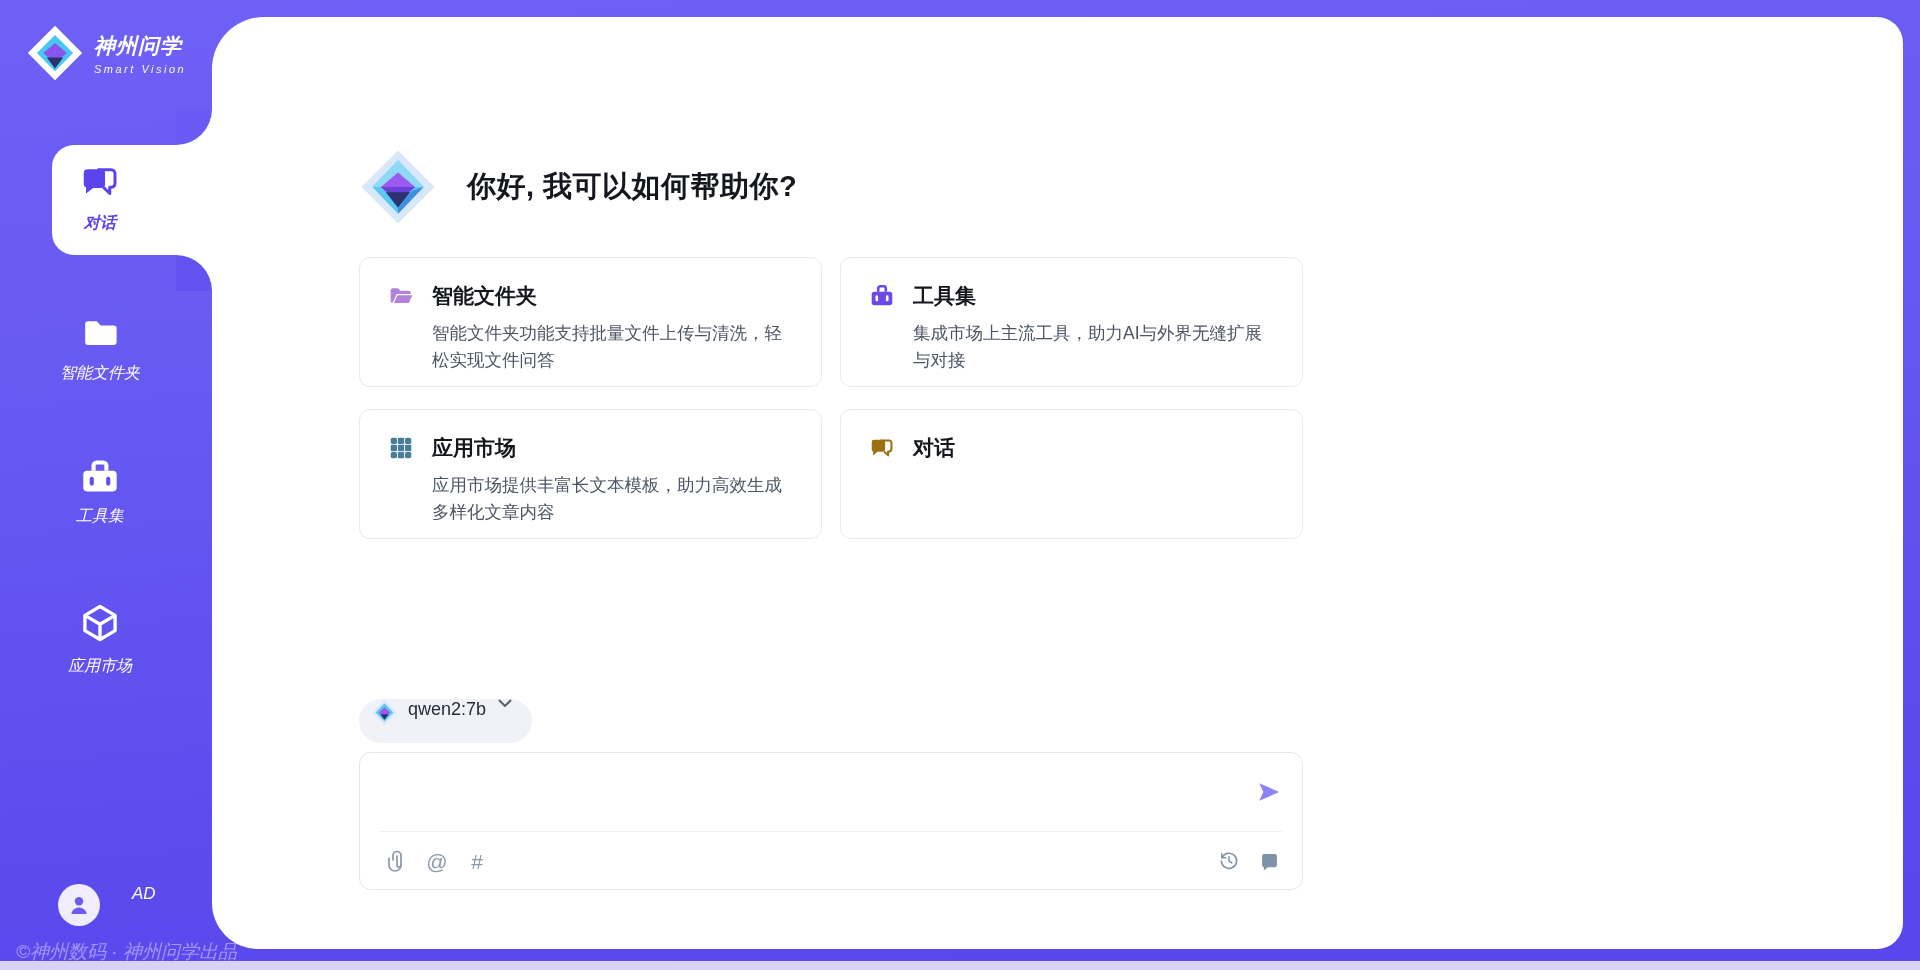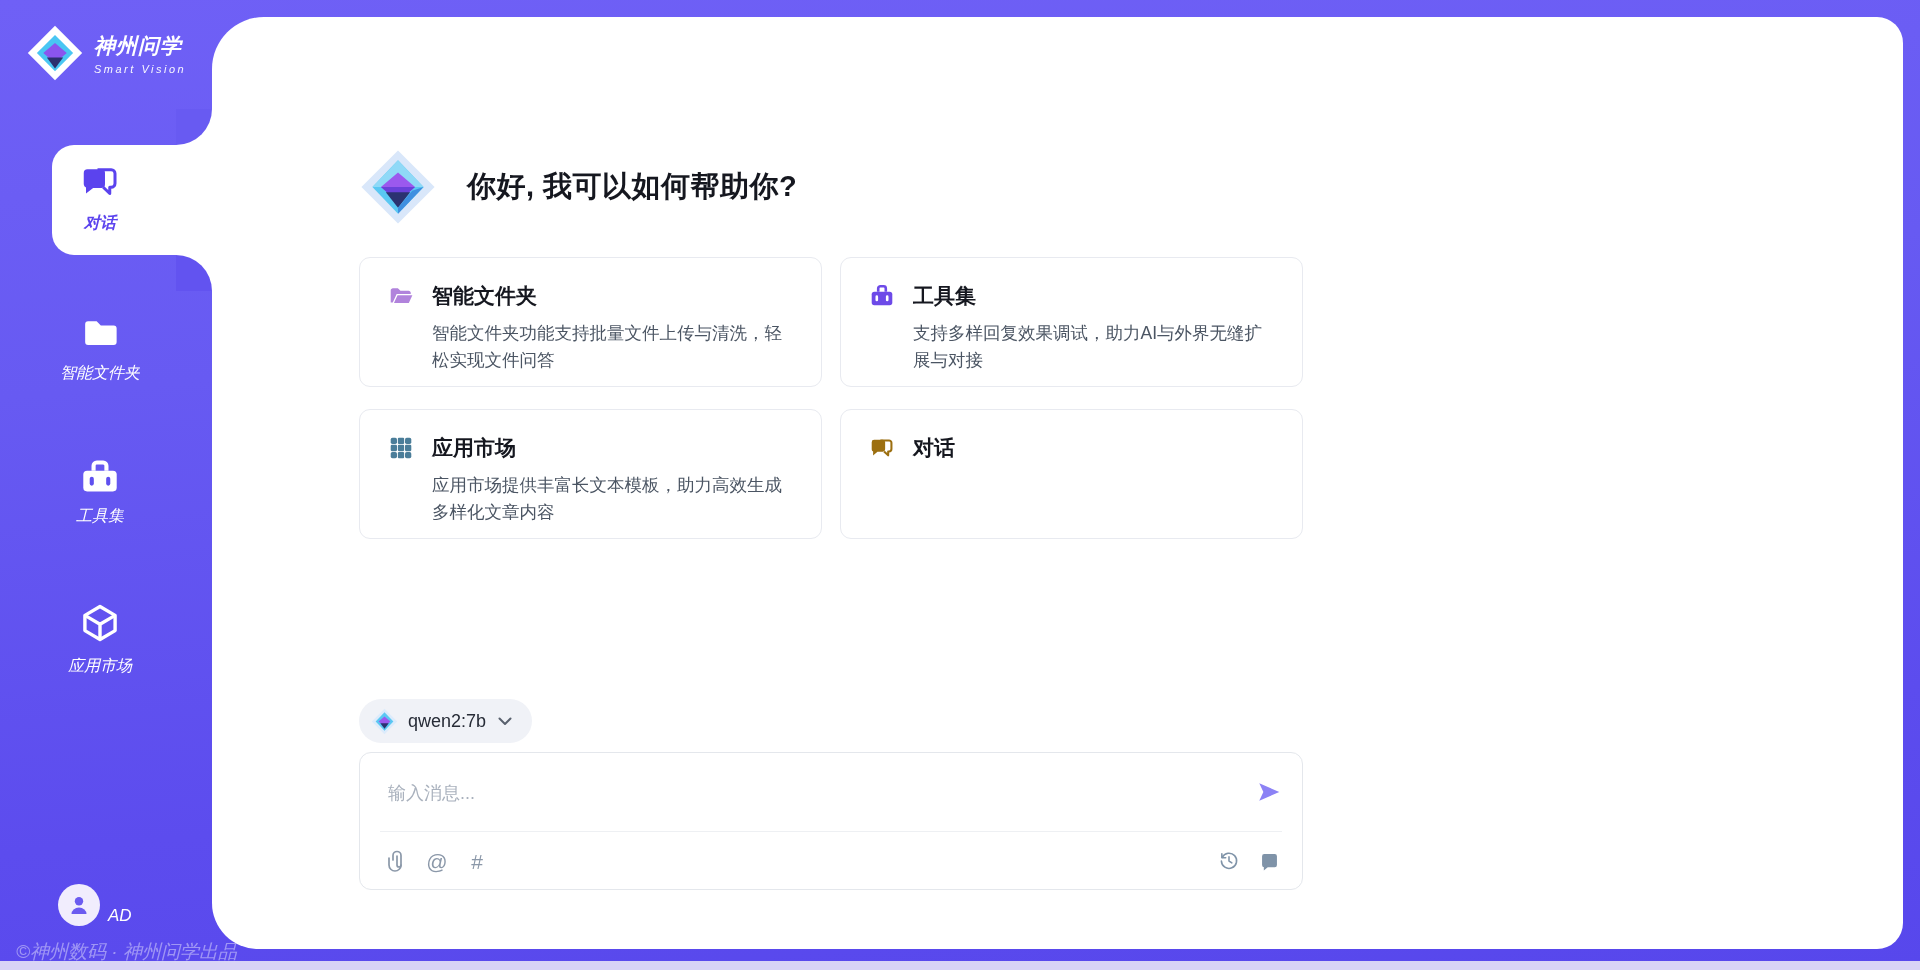--- a/index.html
+++ b/index.html
@@ -30,42 +30,42 @@
                 background:#fff; border-radius:22px 0 0 22px; }
   .fillet { position:absolute; right:0; width:36px; height:36px; background:#fff; }
   .fillet-top { top:-36px; }
   .fillet-top::after { content:''; position:absolute; inset:0; background:#685af2; border-bottom-right-radius:100%; }
   .fillet-bottom { bottom:-36px; }
   .fillet-bottom::after { content:''; position:absolute; inset:0; background:#6253f0; border-top-right-radius:100%; }
   .active-tab .tab-inner { position:absolute; left:-52px; top:16px; width:200px; text-align:center; }
   .active-tab .nav-icon { color:#5b43ee; }
   .active-tab .nav-label { color:#5b43ee; font-weight:bold; }
 
-  .user-row { position:absolute; left:58px; top:874px; display:flex; align-items:flex-end; gap:8px; cursor:pointer; }
+  .user-row { position:absolute; left:58px; top:874px; display:flex; align-items:flex-start; gap:32px; cursor:pointer; }
   .avatar { width:42px; height:42px; border-radius:50%; background:#f1edfd; display:flex; align-items:center; justify-content:center; }
   .user-name { font-size:17px; color:#fff; }
   .sb-footer { position:absolute; left:16px; top:929px; font-size:19px; color:rgba(255,255,255,.42); white-space:nowrap; }
 
   
   .content { position:absolute; left:359px; top:0; width:944px; height:100%; }
 
   .greet { position:absolute; left:0; top:148px; display:flex; align-items:center; }
   .greet-logo { width:78px; height:78px; flex:0 0 auto; }
   .greet-text { font-size:29px; font-weight:bold; color:#15171f; margin-left:30px; letter-spacing:.5px; }
 
   .cards { position:absolute; left:0; top:257px; width:944px;
            display:grid; grid-template-columns:463px 463px; grid-auto-rows:130px; column-gap:18px; row-gap:22px; }
   .card { background:#fff; border:1px solid #e8eaf0; border-radius:11px; padding:24px 26px 0 28px; cursor:pointer; }
   .card-head { display:flex; align-items:center; gap:18px; }
   .card-icon { width:26px; height:26px; display:inline-flex; }
   .card-title { font-size:21px; font-weight:bold; color:#15171f; }
   .card-desc { margin-top:10px; margin-left:44px; font-size:17.5px; line-height:1.55; color:#4b5563; }
 
   .model-pill { position:absolute; left:0; top:699px; height:44px; padding:0 20px 0 12px;
-                display:inline-flex; align-items:center; gap:10px; background:#f0f2f7; border-radius:22px; cursor:pointer; }
+                display:inline-flex; gap:10px; background:#f0f2f7; border-radius:22px; cursor:pointer; }
   .model-logo { width:27px; height:27px; }
   .model-name { font-size:18px; color:#262b36; }
   .chev { width:14px; height:9px; margin-left:2px; color:#59616e; }
 
   .composer { position:absolute; left:0; top:752px; width:944px; height:138px;
               background:#fff; border:1px solid #e4e7ec; border-radius:12px; }
   .composer-input { position:absolute; left:28px; top:12px; width:830px; height:56px;
                     border:none; outline:none; font-size:18px; color:#30363f;
                     font-family:"Liberation Sans","DejaVu Sans",sans-serif; background:transparent; }
   .composer-input::placeholder { color:#a9b1bd; }
@@ -188,21 +188,21 @@
           <span class="card-icon" style="color: rgb(109, 74, 232);">
             <svg width="26" height="26" viewBox="0 0 24 24">
               <path d="M8.5 8 v-3 a2 2 0 0 1 2-2 h3 a2 2 0 0 1 2 2 v3" fill="none" stroke="currentColor" stroke-width="2.4"></path>
               <rect x="2.5" y="8" width="19" height="12.5" rx="2.4" fill="currentColor"></rect>
               <rect x="6" y="11.4" width="2.4" height="5.4" rx="1.2" fill="#fff"></rect>
               <rect x="15.6" y="11.4" width="2.4" height="5.4" rx="1.2" fill="#fff"></rect>
             </svg>
           </span>
           <span class="card-title">工具集</span>
         </div>
-        <div class="card-desc">支持多样回复效果调试，助力AI与外界无缝扩展与对接</div>
+        <div class="card-desc">集成市场上主流工具，助力AI与外界无缝扩展与对接</div>
       </div>
 
       <div class="card">
         <div class="card-head">
           <span class="card-icon" style="color: rgb(74, 125, 153);">
             <svg width="26" height="26" viewBox="0 0 24 24">
               <g fill="currentColor">
                 <rect x="2.5" y="2.5" width="5.8" height="5.8" rx="1.6"></rect>
                   <rect x="9.1" y="2.5" width="5.8" height="5.8" rx="1"></rect>
                   <rect x="15.7" y="2.5" width="5.8" height="5.8" rx="1.6"></rect>
@@ -241,21 +241,20 @@
         <polygon points="16,10 23,16 16,22 9,16" fill="#9b59ee"></polygon>
         <polygon points="11,18.2 21,18.2 16,24.5" fill="#2b3270"></polygon>
       </svg>
       <span class="model-name">qwen2:7b</span>
       <svg class="chev" viewBox="0 0 14 9">
         <path d="M1.5 1.5 L7 7 L12.5 1.5" fill="none" stroke="currentColor" stroke-width="2" stroke-linecap="round" stroke-linejoin="round"></path>
       </svg>
     </div>
 
     <div class="composer">
-      <input class="composer-input" type="text" placeholder="输入消息..." style="">
       <svg class="send-btn" viewBox="0 0 24 24">
         <path d="M3 4 L21.5 12 L3 20 L6.8 12 Z" fill="currentColor"></path>
       </svg>
       <div class="composer-divider"></div>
       <div class="tool-row">
         <span class="tool-ic">
           <svg width="20" height="22" viewBox="0 0 20 22">
             <path d="M6 10 V5.5 a4 4 0 0 1 8 0 V15 a6 6 0 0 1 -12 0 V8" fill="none" stroke="currentColor" stroke-width="1.7" stroke-linecap="round"></path>
             <path d="M10 6 v9 a2 2 0 0 0 4 0" fill="none" stroke="currentColor" stroke-width="1.7" stroke-linecap="round"></path>
           </svg>

